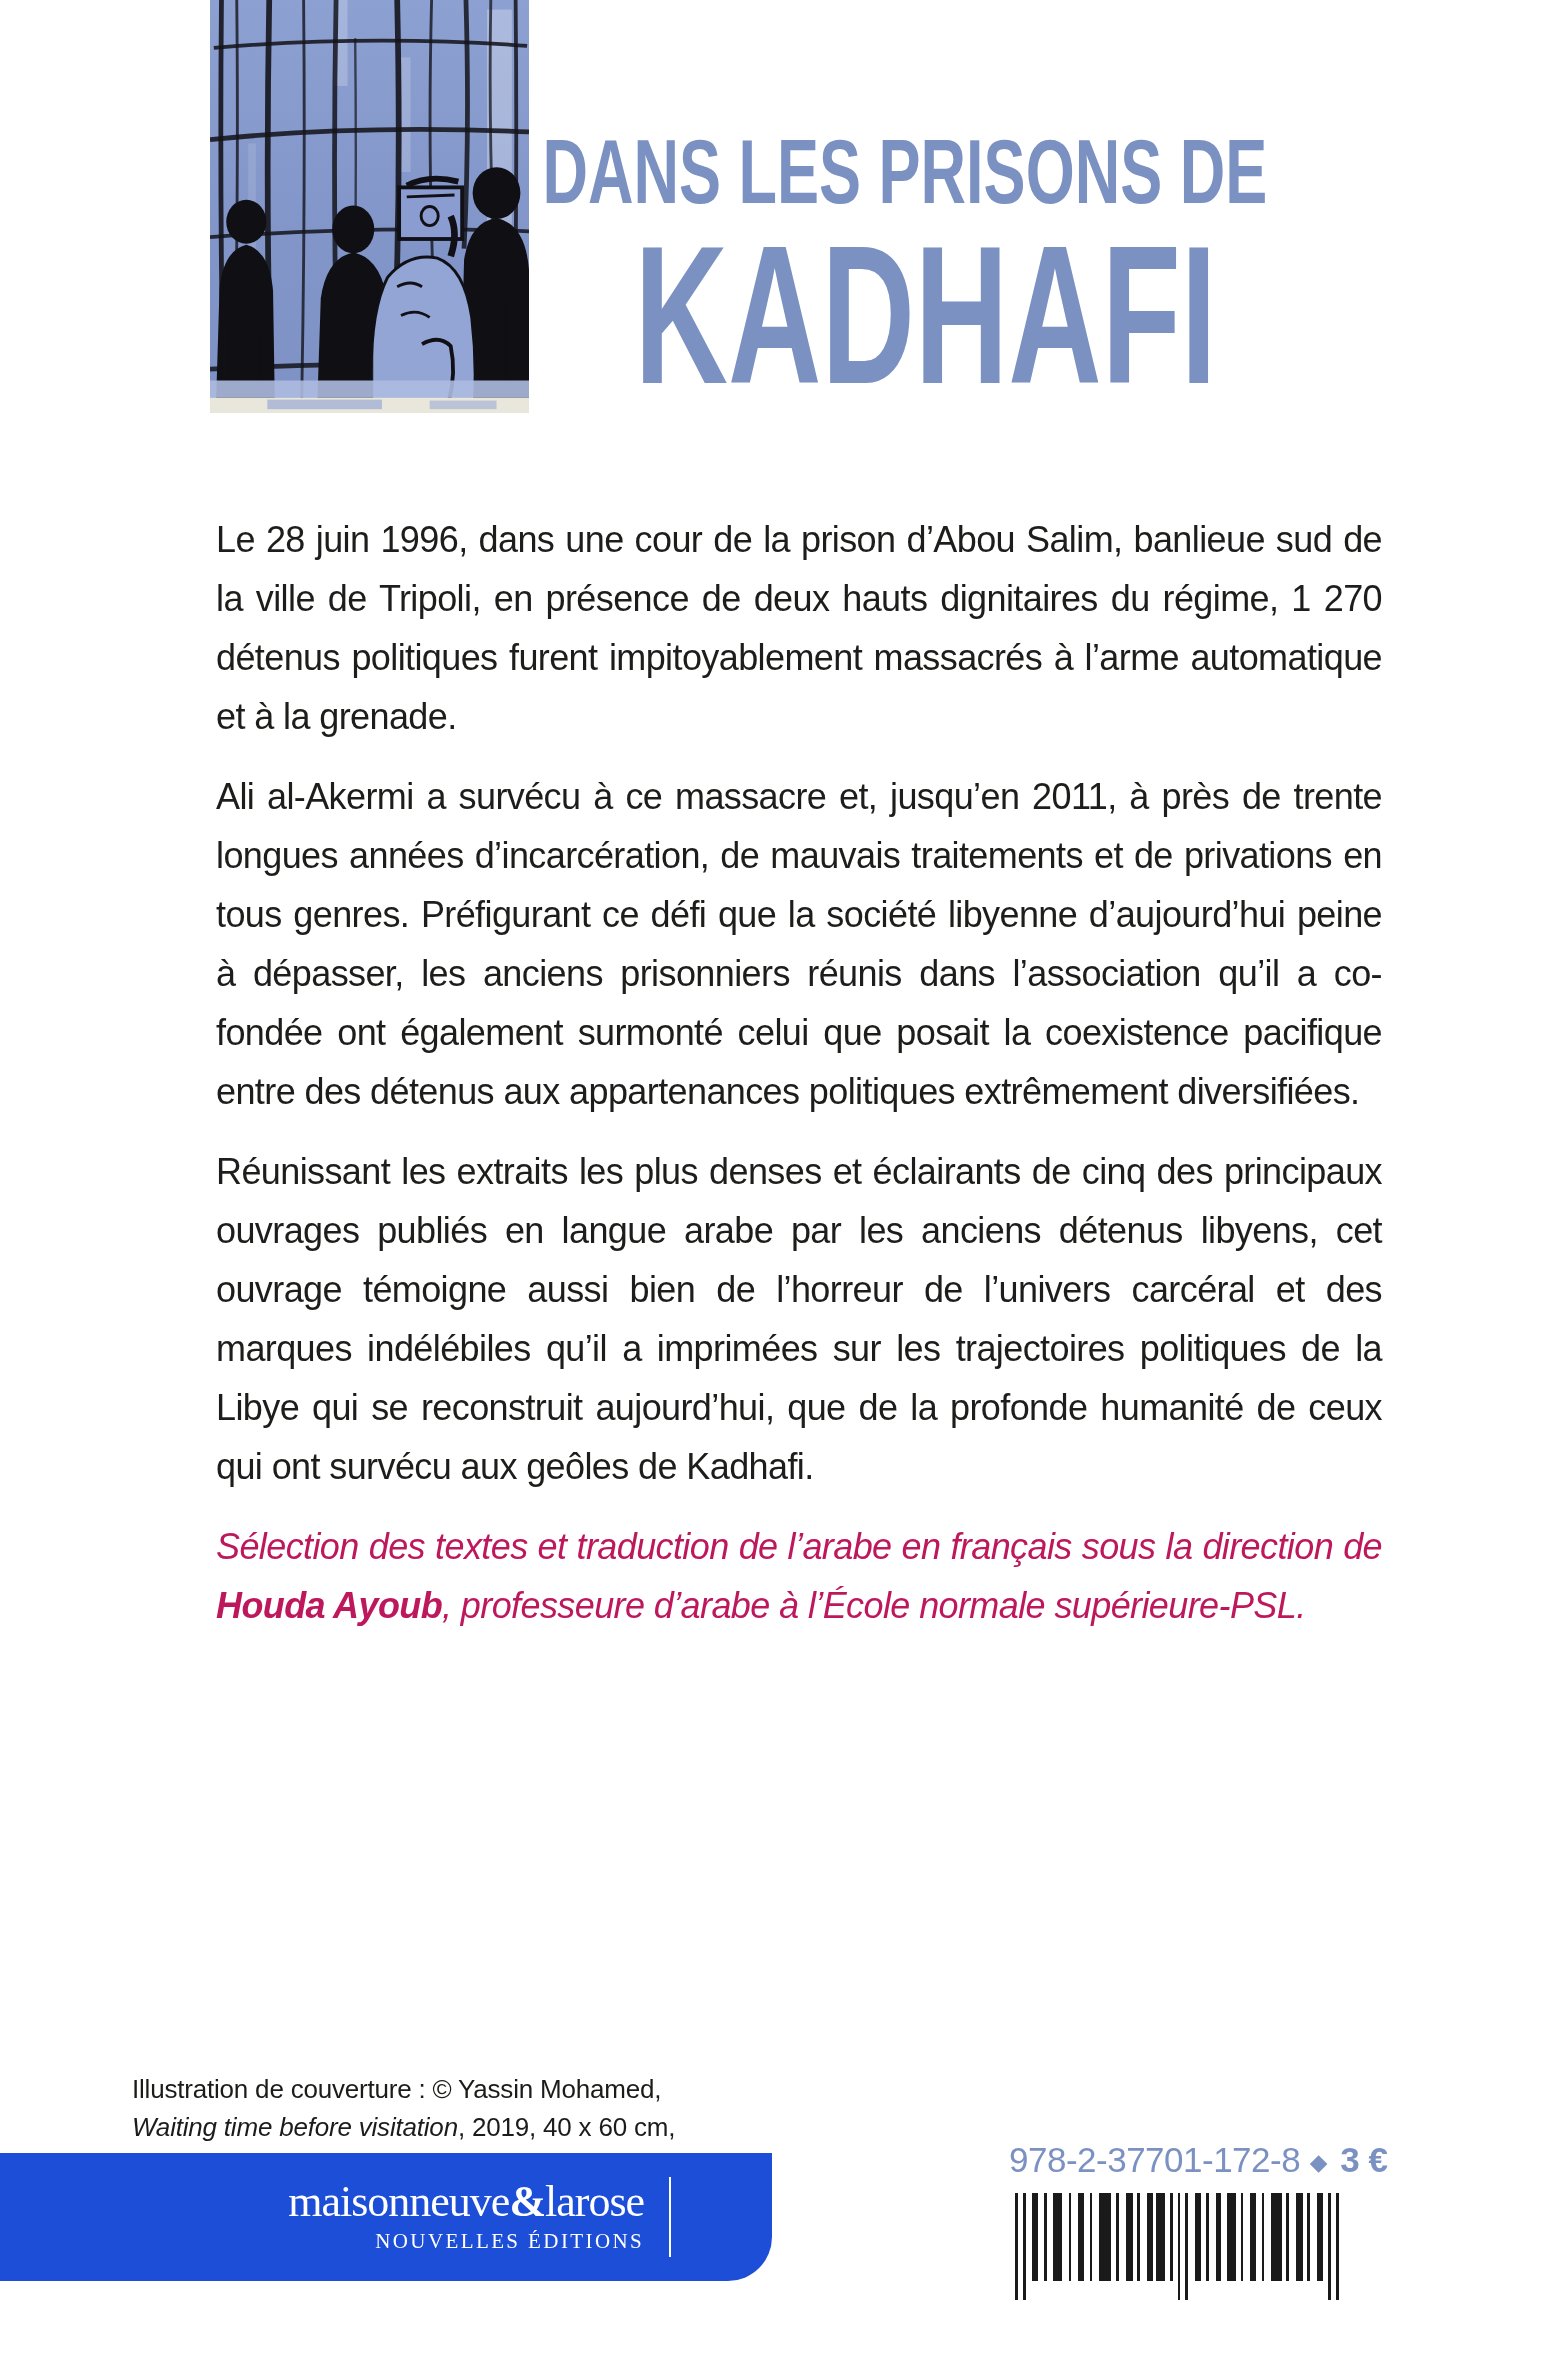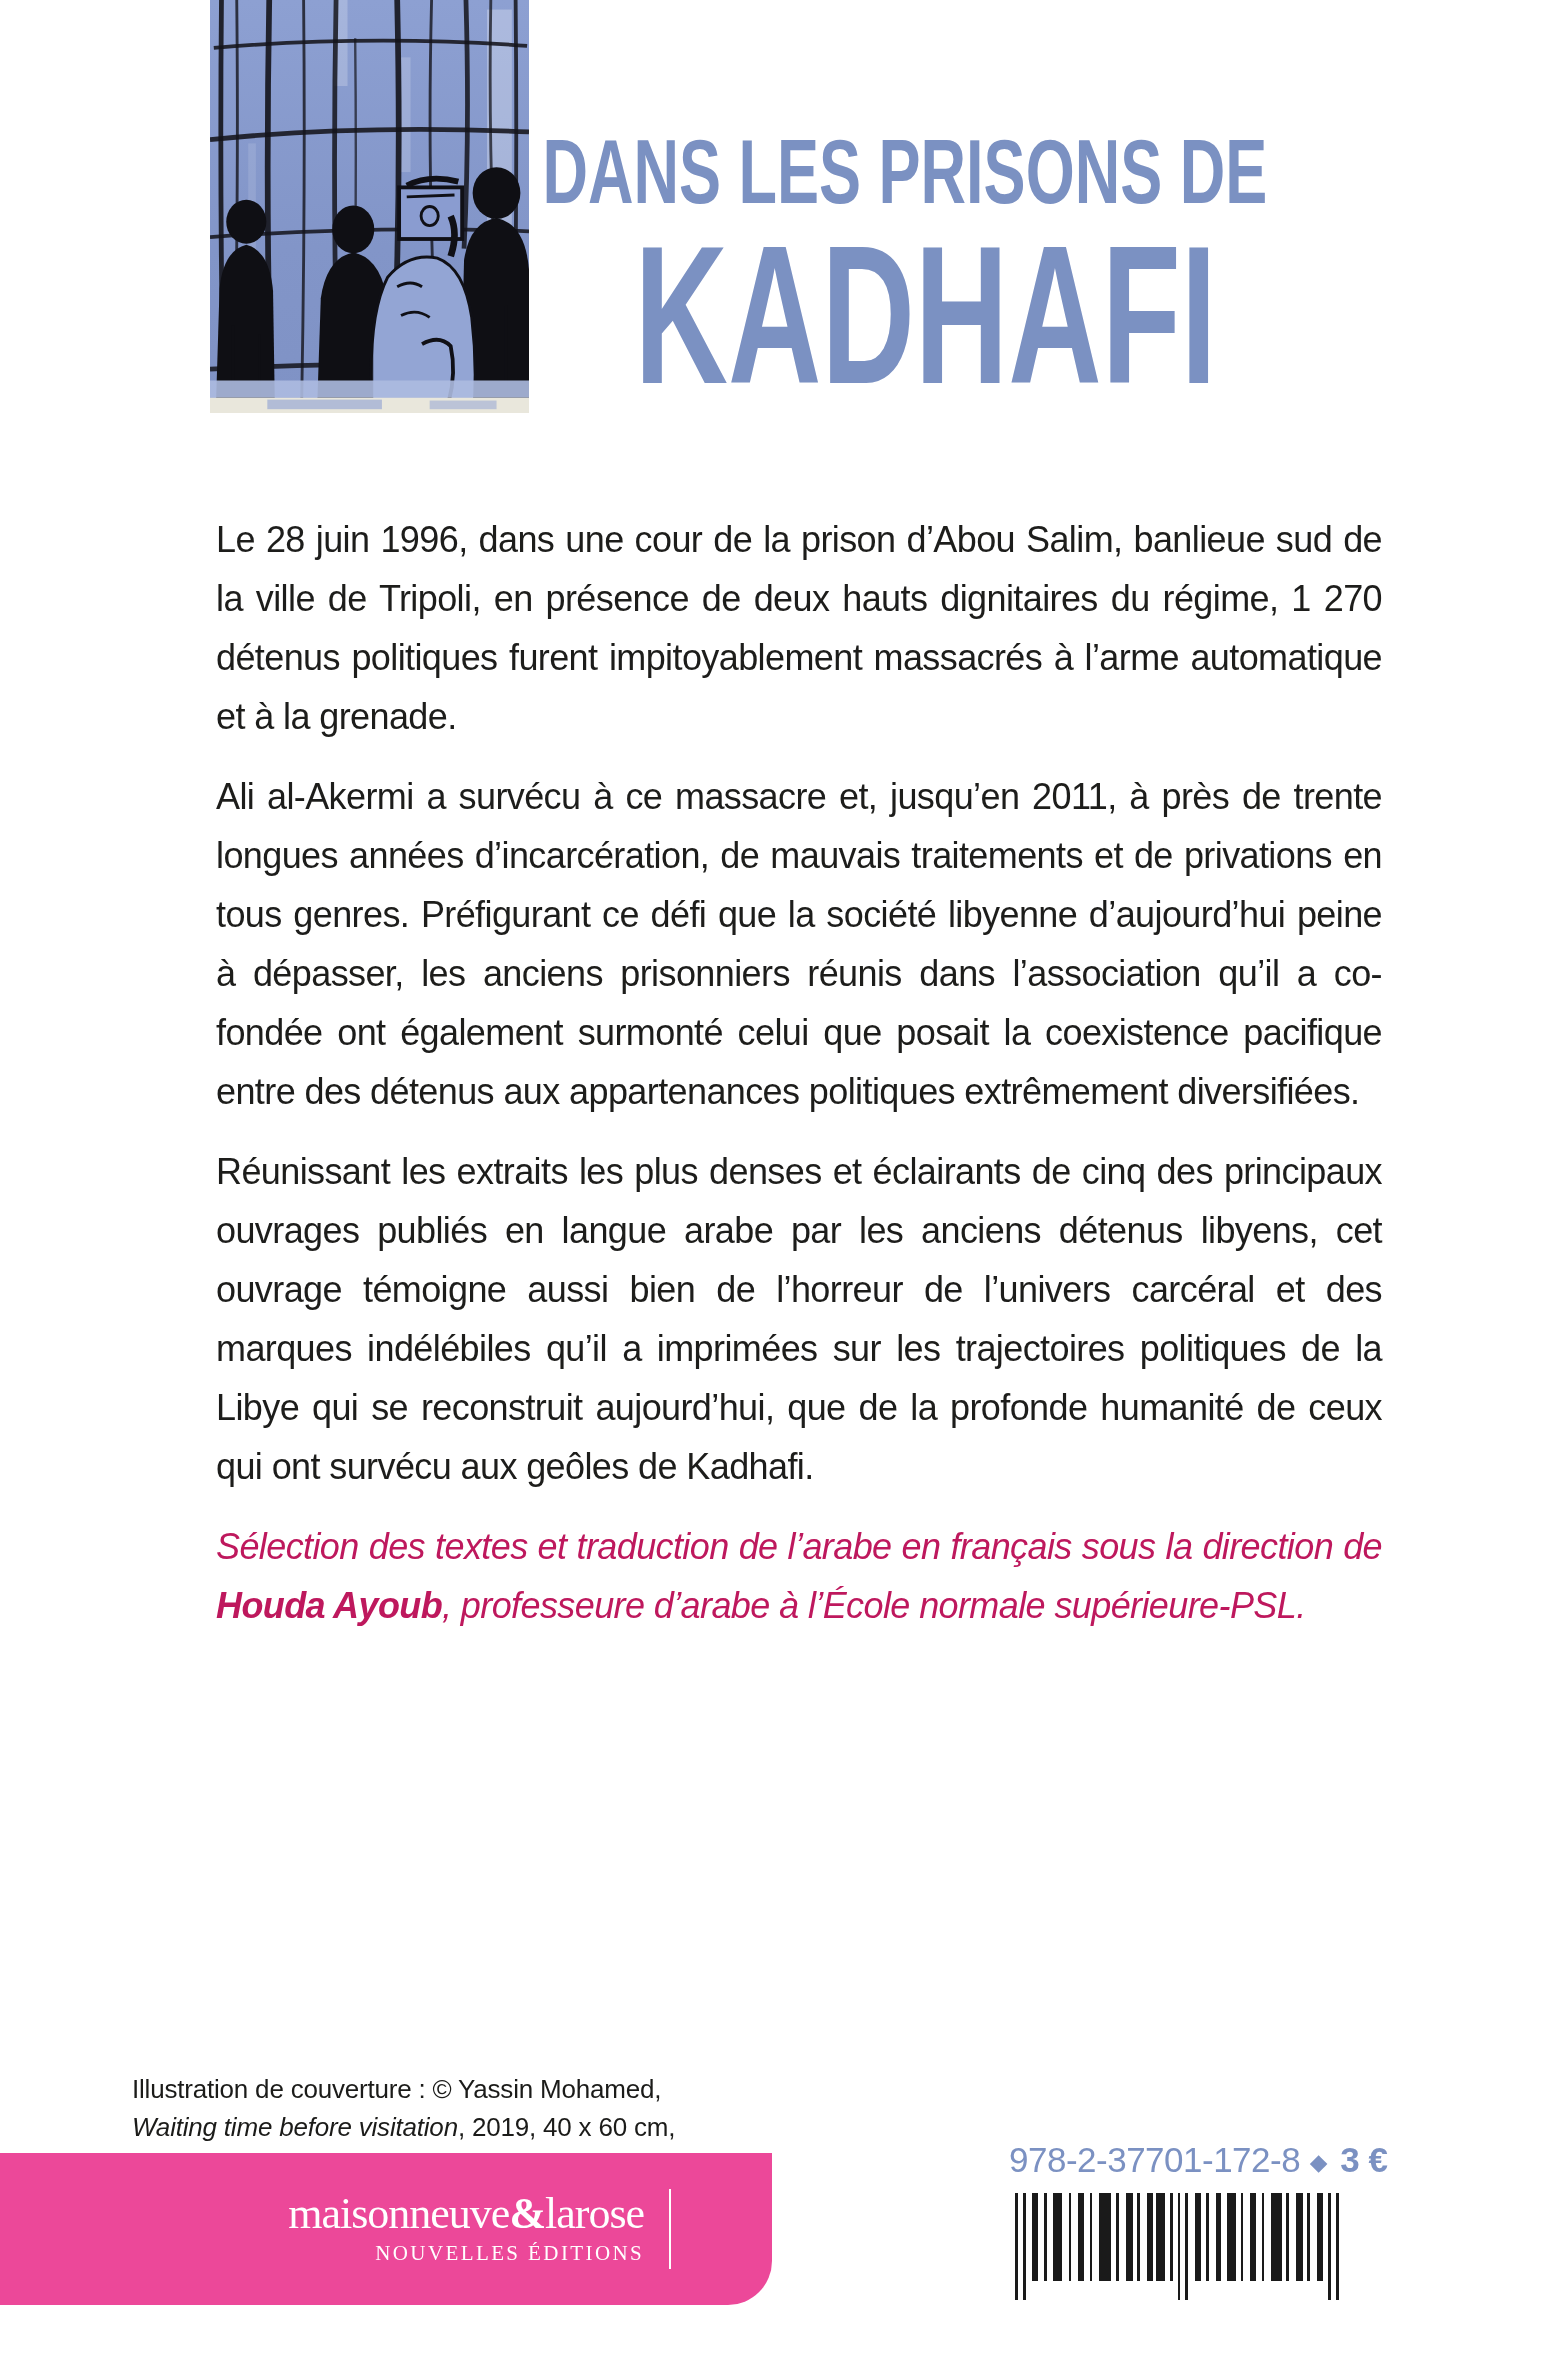--- a/index.html
+++ b/index.html
@@ -35,22 +35,22 @@
 
   
   .credit {
     position:absolute; left:132px; top:2070px; width:593px;
     color:#1b1b19; font-size:26px; line-height:38px; letter-spacing:-0.2px;
   }
   .credit .italic { font-style:italic; }
 
   
   .band {
-    position:absolute; left:0; top:2153px; width:772px; height:152px;
-    background:#ec4899; border-radius:0 0 44px 0;
+    position:absolute; left:0; top:2153px; width:772px; height:128px;
+    background:#1d4ed8; border-radius:0 0 44px 0;
     display:flex; align-items:center; justify-content:flex-end;
     box-sizing:border-box; padding-right:76px; color:#ffffff;
   }
   .pub { text-align:right; }
   .pub-main {
     font-family:"Liberation Serif", serif; font-size:44px; line-height:44px;
     letter-spacing:-1px; white-space:nowrap;
   }
   .pub-main .bold { font-weight:bold; }
   .pub-sub {

